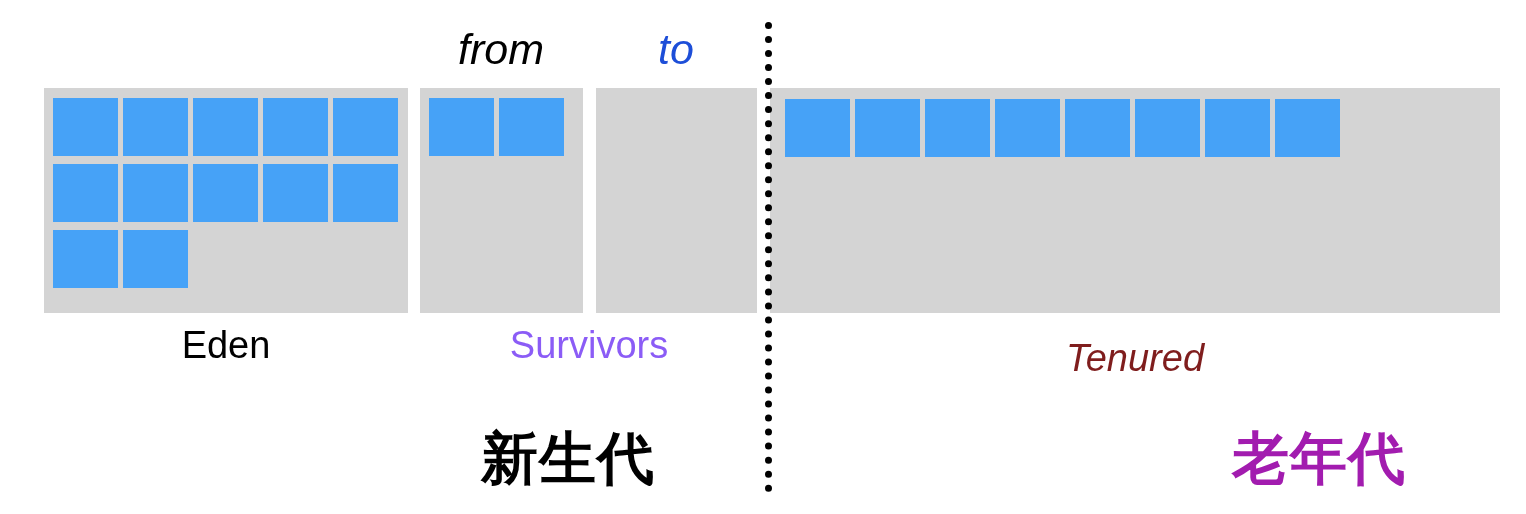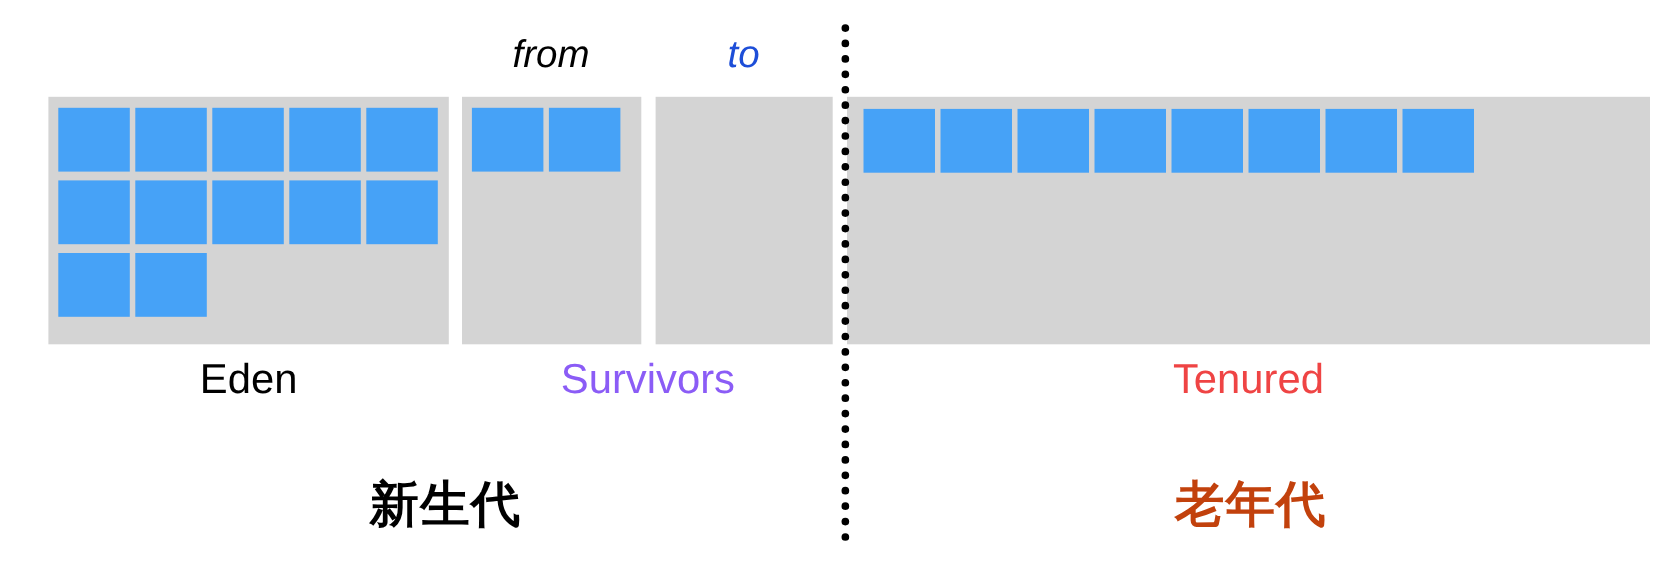--- a/index.html
+++ b/index.html
@@ -43,34 +43,34 @@
     font-weight: 400;
     white-space: nowrap;
   }
 
   
   .space-label {
     position: absolute;
     text-align: center;
     color: #000000;
     font-family: "Liberation Sans", sans-serif;
-    font-size: 35px;
+    font-size: 43px;
     line-height: 33px;
     font-style: italic;
     font-weight: 400;
     white-space: nowrap;
   }
 
   
   .gen-label {
     position: absolute;
-    text-align: center;
+    text-align: right;
     color: #000000;
     font-family: "DejaVu Sans", "Liberation Sans", sans-serif;
-    font-size: 45px;
+    font-size: 57px;
     line-height: 47px;
     font-weight: 700;
     letter-spacing: 1px;
     white-space: nowrap;
   }
 
   
   .divider {
     position: absolute;
     width: 0;
@@ -115,23 +115,23 @@
     </div>
 
   <div id="space-labels-layer">
       <div class="space-label" style="left: 351px; top: 33px; width: 300px; color: rgb(0, 0, 0);">from</div>
       <div class="space-label" style="left: 526px; top: 33px; width: 300px; color: #1d4ed8;">to</div>
     </div>
 
   <div id="region-labels-layer">
       <div class="region-label" style="left: -24px; top: 326px; width: 500px; color: rgb(0, 0, 0);">Eden</div>
       <div class="region-label" style="left: 339px; top: 326px; width: 500px; color: #8b5cf6;">Survivors</div>
-      <div class="region-label" style="left: 885px; top: 326px; width: 500px; color: #ef4444;">Tenured</div>
+      <div class="region-label" style="left: 885px; top: 339px; width: 500px; color: #7f1d1d; font-style: italic;">Tenured</div>
     </div>
 
   <div id="gen-labels-layer">
       <div class="gen-label" style="left: 155px; top: 435px; width: 500px; color: rgb(0, 0, 0);">新生代</div>
-      <div class="gen-label" style="left: 887px; top: 435px; width: 500px; color: #c2410c;">老年代</div>
+      <div class="gen-label" style="left: 906px; top: 435px; width: 500px; color: #a21caf;">老年代</div>
     </div>
 
   <div class="divider" id="divider" style="left: 765px; top: 22px; height: 470px; border-left-color: rgb(0, 0, 0);"></div>
 
 </div>
 
 </body></html>

